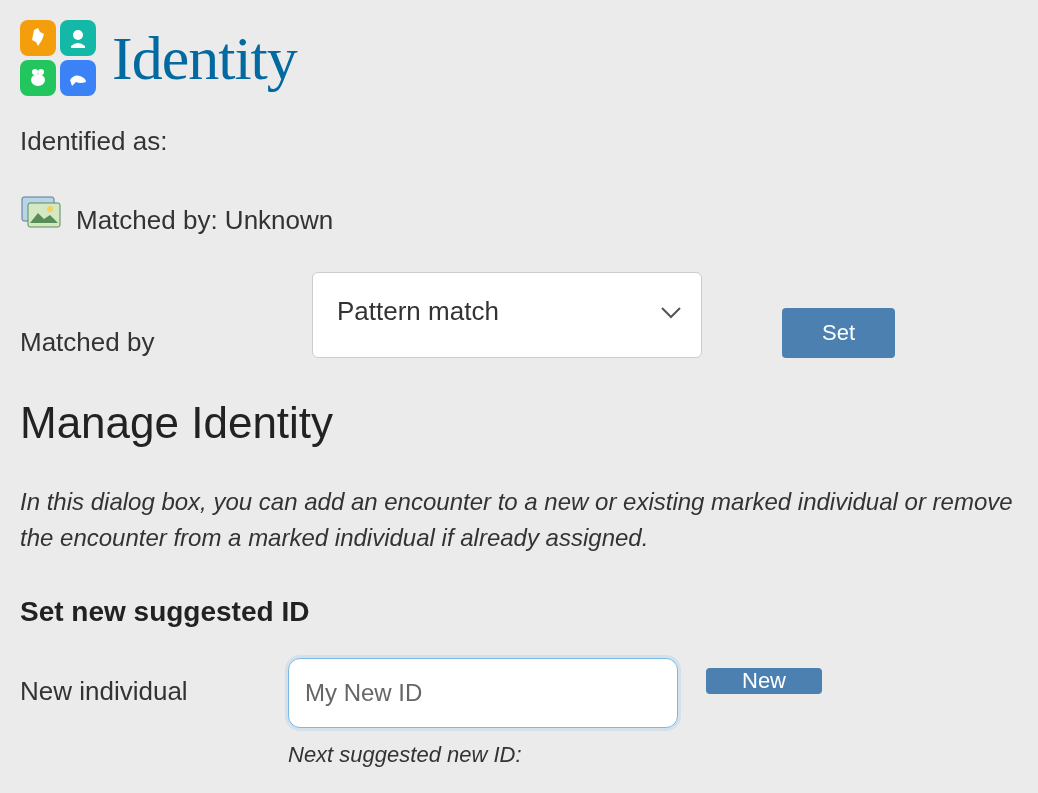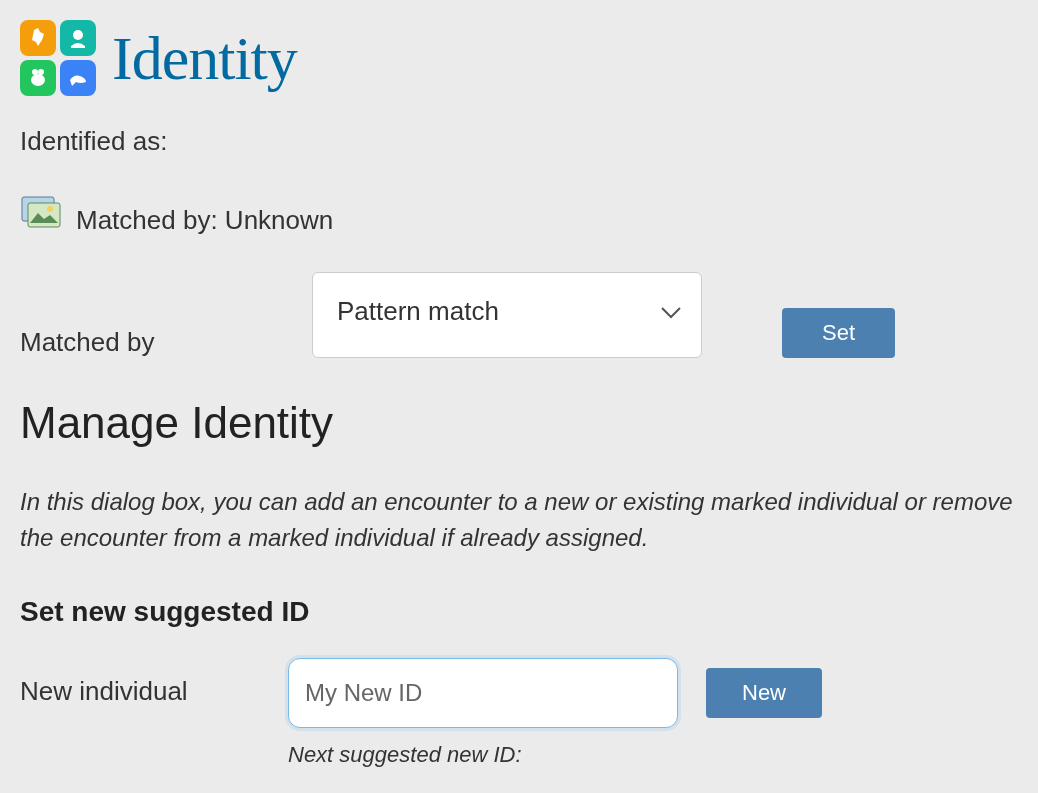--- a/index.html
+++ b/index.html
@@ -57,21 +57,21 @@
       cursor: pointer;
     }
     .btn-close-edit {
       padding: 18px 30px;
       font-size: 24px;
     }
     .btn-set {
       padding: 12px 40px;
     }
     .btn-new {
-      padding: 12px 36px;
+      padding: 0 36px;
     }
     .text-row {
       font-size: 26px;
       color: #333;
       font-family: 'Segoe UI', Arial, sans-serif;
       font-stretch: condensed;
       margin-bottom: 28px;
     }
     .matched-row {
       display: flex;

